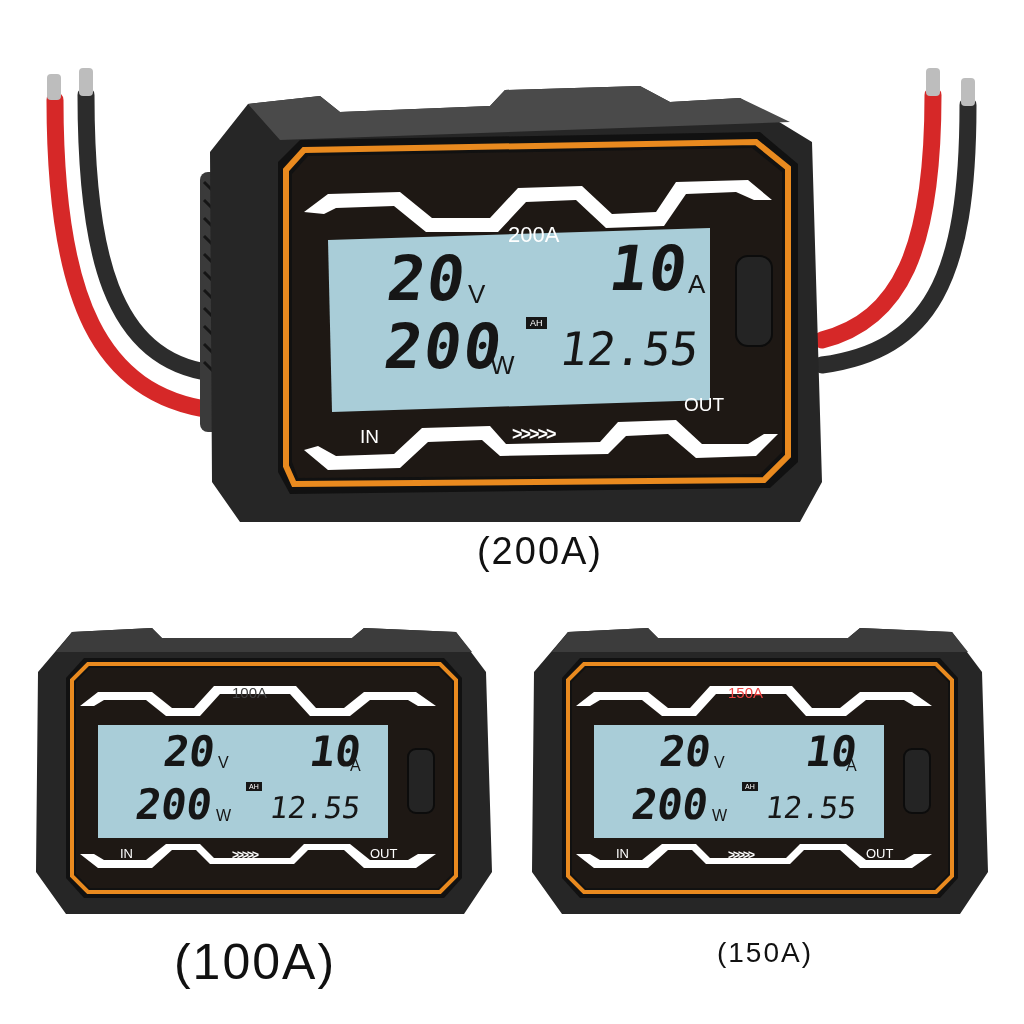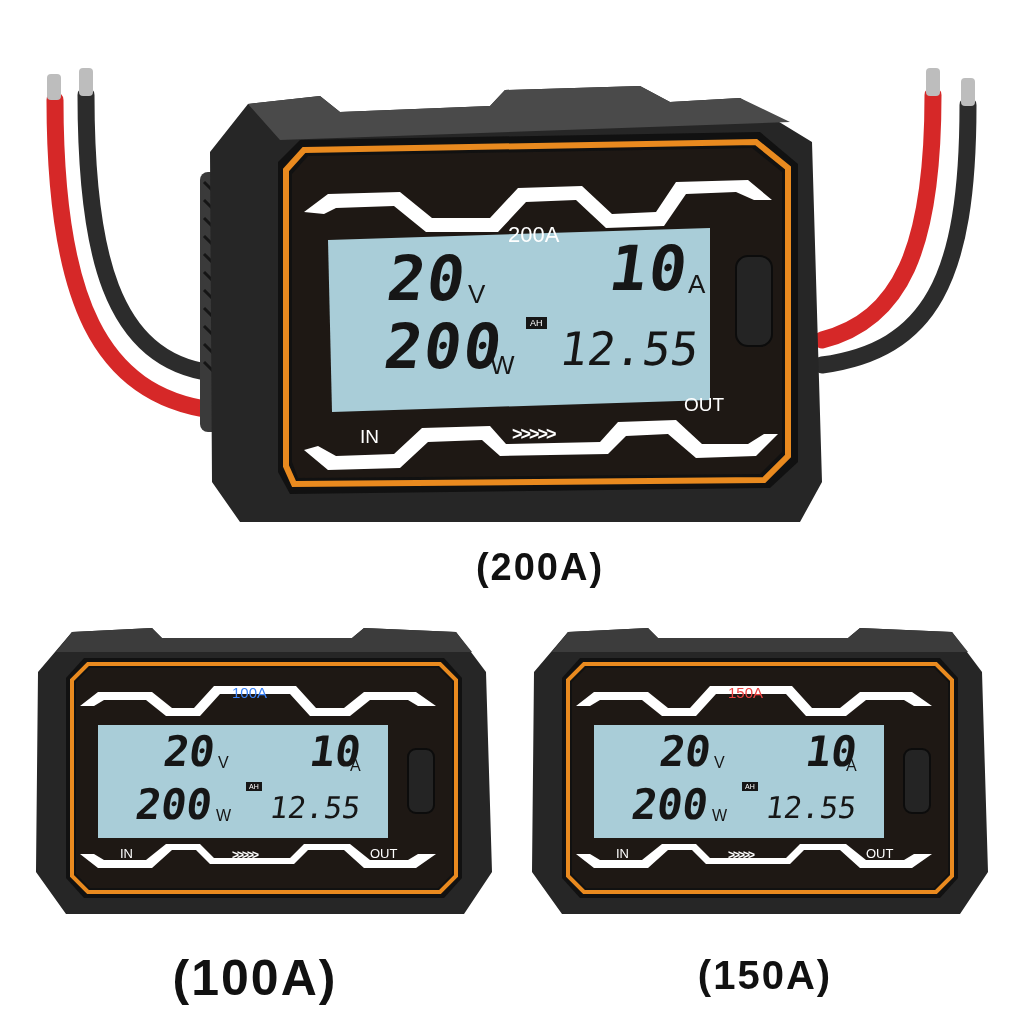--- a/index.html
+++ b/index.html
@@ -5,21 +5,21 @@
   html, body { margin:0; padding:0; }
   body {
     width:1024px; height:1024px; position:relative; overflow:hidden;
     background:#ffffff;
     font-family:"Liberation Sans", sans-serif;
   }
   .abs { position:absolute; }
   svg { display:block; }
   .caption {
     position:absolute; font-family:"Liberation Sans", sans-serif;
-    font-weight:bold; color:#111; letter-spacing:2px; text-align:center;margin-top:16px;
+    font-weight:normal; color:#111; letter-spacing:2px; text-align:center;
   }
   .lcd-text { font-family:"DejaVu Sans Mono", monospace; }
 </style>
 </head>
 <body>
 
 <svg class="abs" style="left:0;top:0" width="1024" height="520" viewBox="0 0 1024 520">
 
   <path d="M86,95 C86,250 110,360 212,373" fill="none" stroke="#2c2c2c" stroke-width="17" stroke-linecap="round"></path>
 
@@ -100,21 +100,21 @@
     <path d="M52,36 L412,36 L430,56 L430,256 L412,276 L52,276 L34,256 L34,56 Z" fill="#111"></path>
     <path d="M56,42 L408,42 L424,58 L424,254 L408,270 L56,270 L40,254 L40,58 Z" fill="none" stroke="#e98a1f" stroke-width="4"></path>
     <path d="M58,46 L406,46 L420,60 L420,252 L406,266 L58,266 L44,252 L44,60 Z" fill="#1e1814"></path>
 
     <path d="M48,84 L66,70 L120,70 L140,86 L162,86 L182,64 L264,64 L284,86 L312,86 L332,70 L384,70 L404,84 L386,84 L376,78 L338,78 L318,94 L278,94 L258,72 L188,72 L168,94 L134,94 L114,78 L72,78 L62,84 Z" fill="#fff"></path>
 
     <path d="M48,232 L66,246 L120,246 L140,228 L164,228 L178,242 L262,242 L276,228 L312,228 L332,246 L384,246 L404,232 L386,232 L376,238 L338,238 L318,222 L272,222 L258,236 L182,236 L168,222 L134,222 L114,238 L72,238 L62,232 Z" fill="#fff"></path>
     <rect x="66" y="103" width="290" height="113" fill="#a9cdd8"></rect>
     <rect x="376" y="127" width="26" height="64" rx="8" fill="#242424" stroke="#0c0c0c" stroke-width="2"></rect>
   </svg>
-  <div class="abs" style="left:200px;top:62px;font-size:15px;color:#3b82f6;">100A</div>
+  <div class="abs" style="left:200px;top:62px;font-size:15px;color:#404040;">100A</div>
   <div class="abs lcd-text" style="left:132px;top:105px;font-size:42px;font-weight:bold;color:#161616;transform:skewX(-8deg);">20</div>
   <div class="abs" style="left:186px;top:132px;font-size:16px;color:#161616;">V</div>
   <div class="abs lcd-text" style="left:278px;top:105px;font-size:42px;font-weight:bold;color:#161616;transform:skewX(-8deg);">10</div>
   <div class="abs" style="left:318px;top:135px;font-size:16px;color:#161616;">A</div>
   <div class="abs lcd-text" style="left:104px;top:158px;font-size:42px;font-weight:bold;color:#161616;transform:skewX(-8deg);">200</div>
   <div class="abs" style="left:184px;top:185px;font-size:16px;color:#161616;">W</div>
   <div class="abs" style="left:214px;top:160px;font-size:7px;color:#fff;background:#161616;padding:1px 3px;">AH</div>
   <div class="abs lcd-text" style="left:238px;top:168px;font-size:30px;color:#161616;transform:skewX(-8deg);">12.55</div>
   <div class="abs" style="left:88px;top:224px;font-size:13px;color:#fff;">IN</div>
   <div class="abs" style="left:338px;top:224px;font-size:13px;color:#fff;">OUT</div>
@@ -142,13 +142,13 @@
   <div class="abs" style="left:318px;top:135px;font-size:16px;color:#161616;">A</div>
   <div class="abs lcd-text" style="left:104px;top:158px;font-size:42px;font-weight:bold;color:#161616;transform:skewX(-8deg);">200</div>
   <div class="abs" style="left:184px;top:185px;font-size:16px;color:#161616;">W</div>
   <div class="abs" style="left:214px;top:160px;font-size:7px;color:#fff;background:#161616;padding:1px 3px;">AH</div>
   <div class="abs lcd-text" style="left:238px;top:168px;font-size:30px;color:#161616;transform:skewX(-8deg);">12.55</div>
   <div class="abs" style="left:88px;top:224px;font-size:13px;color:#fff;">IN</div>
   <div class="abs" style="left:338px;top:224px;font-size:13px;color:#fff;">OUT</div>
   <div class="abs" style="left:200px;top:226px;font-size:12px;font-weight:bold;color:#fff;letter-spacing:-2px;">&gt;&gt;&gt;&gt;&gt;</div>
 </div>
 
-<div class="caption" style="left:660px;top:937px;width:210px;font-size:40px;">(150A)</div>
+<div class="caption" style="left:660px;top:937px;width:210px;font-size:28px;">(150A)</div>
 
 </body></html>

